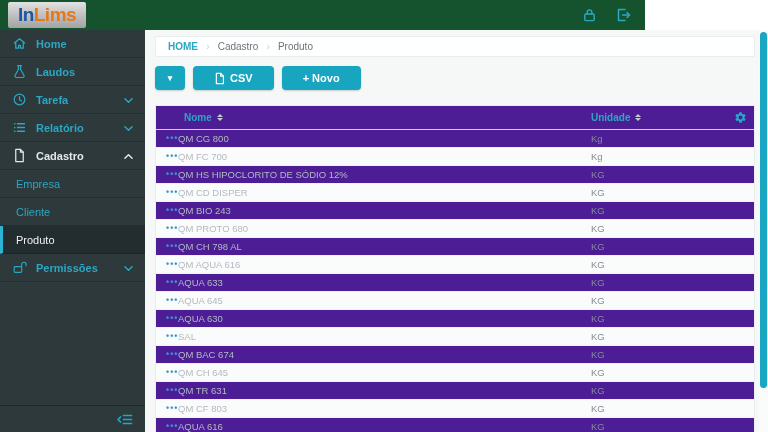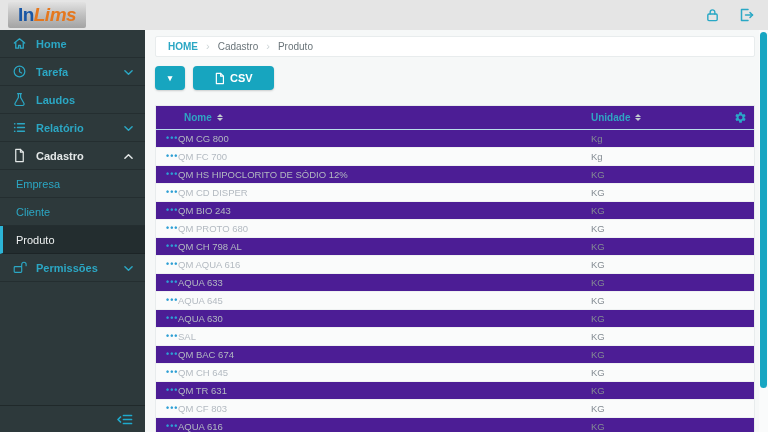--- a/index.html
+++ b/index.html
@@ -1,25 +1,25 @@
 <!DOCTYPE html>
 <html><head>
 <meta charset="utf-8">
 <style>
   html,body{width:768px;height:432px;margin:0;overflow:hidden;}
   body{position:relative;font-family:"Liberation Sans",sans-serif;background:#ffffff;}
   svg{display:block;}
 
   
-  .topbar{position:absolute;left:0;top:0;width:768px;height:30px;background:#e5e5e5;z-index:5;}
+  .topbar{position:absolute;left:0;top:0;width:645px;height:30px;background:#14532d;z-index:5;}
   .logo{position:absolute;left:8px;top:2px;width:78px;height:26px;display:flex;align-items:center;justify-content:center;
         background:linear-gradient(180deg,#e2e2e2 0%,#c3c3c3 45%,#a3a3a3 100%);border-radius:2px;
         font-size:19px;font-weight:bold;letter-spacing:-0.5px;}
   .logo .in{color:#1a57a5;}
-  .logo .lims{color:#e5771d;font-style:italic;}
+  .logo .lims{color:#e5771d;}
   .topbar-icons{position:absolute;right:14px;top:7px;display:flex;gap:18px;color:#2aa8c5;}
   .topbar-icons .tico{cursor:pointer;}
 
   
   .sidebar{position:absolute;left:0;top:30px;width:145px;height:402px;background:#2d393b;}
   .nav-item{height:28px;display:flex;align-items:center;gap:9px;padding:0 12px;box-sizing:border-box;
             border-bottom:1px solid rgba(0,0,0,0.18);color:#2ba7c4;font-size:11px;font-weight:700;cursor:pointer;position:relative;}
   .nav-item .icn{width:15px;display:flex;justify-content:center;}
   .nav-item .chev{position:absolute;right:11px;top:10px;}
   .nav-item.expanded{color:#e4e8e8;}
@@ -100,40 +100,40 @@
         <path d="M2.5 7.5 8 3l5.5 4.5"></path>
           <path d="M4 7v6h3v-3h2v3h3V7"></path>
       </svg>
     </span>
     <span>Home</span>
   </div>
 
   <div class="nav-item">
     <span class="icn">
       <svg width="15" height="15" viewBox="0 0 16 16" fill="none" stroke="currentColor" stroke-width="1.3" stroke-linecap="round" stroke-linejoin="round">
+        <path d="M6 1.8h4"></path>
+          <path d="M6.8 1.8v4L3.3 12a1.6 1.6 0 0 0 1.4 2.4h6.6a1.6 1.6 0 0 0 1.4-2.4L9.2 5.8v-4"></path>
+      </svg>
+    </span>
+    <span>Laudos</span>
+  </div>
+
+  <div class="nav-item">
+    <span class="icn">
+      <svg width="15" height="15" viewBox="0 0 16 16" fill="none" stroke="currentColor" stroke-width="1.3" stroke-linecap="round" stroke-linejoin="round">
         <circle cx="8" cy="8" r="5.7"></circle>
           <path d="M8 5v3.2l2.2 1.3"></path>
       </svg>
     </span>
     <span>Tarefa</span>
     <span class="chev">
       <svg width="11" height="9" viewBox="0 0 12 10" fill="none" stroke="currentColor" stroke-width="1.6" stroke-linecap="round" stroke-linejoin="round">
           <polyline points="2,3 6,7 10,3"></polyline>
         </svg>
     </span>
-  </div>
-
-  <div class="nav-item">
-    <span class="icn">
-      <svg width="15" height="15" viewBox="0 0 16 16" fill="none" stroke="currentColor" stroke-width="1.3" stroke-linecap="round" stroke-linejoin="round">
-        <path d="M6 1.8h4"></path>
-          <path d="M6.8 1.8v4L3.3 12a1.6 1.6 0 0 0 1.4 2.4h6.6a1.6 1.6 0 0 0 1.4-2.4L9.2 5.8v-4"></path>
-      </svg>
-    </span>
-    <span>Laudos</span>
   </div>
 
   <div class="nav-item">
     <span class="icn">
       <svg width="15" height="15" viewBox="0 0 16 16" fill="none" stroke="currentColor" stroke-width="1.4" stroke-linecap="round">
         <path d="M5.8 4h7.5M5.8 8h7.5M5.8 12h7.5"></path>
         <circle cx="2.9" cy="4" r="0.9" fill="currentColor" stroke="none"></circle>
           <circle cx="2.9" cy="8" r="0.9" fill="currentColor" stroke="none"></circle>
           <circle cx="2.9" cy="12" r="0.9" fill="currentColor" stroke="none"></circle>
       </svg>
@@ -211,20 +211,23 @@
       <span class="caret">▾</span>
     </button>
     <button class="btn">
       <span>
         <svg width="11" height="13" viewBox="0 0 14 16" fill="none" stroke="#ffffff" stroke-width="1.5" stroke-linecap="round" stroke-linejoin="round">
           <path d="M3 1.5h5.5l3.5 3.5v9.5H3z"></path>
             <path d="M8.5 1.5V5H12"></path>
         </svg>
       </span>
       <span>CSV</span>
+    </button>
+    <button class="btn">
+      <span>+ Novo</span>
     </button>
   </div>
 
   <div class="table-card">
     <div class="thead">
       <span class="th th-nome">
         <span>Nome</span>
         <span class="sort">
             <i class="up"></i>
             <i class="down"></i>

